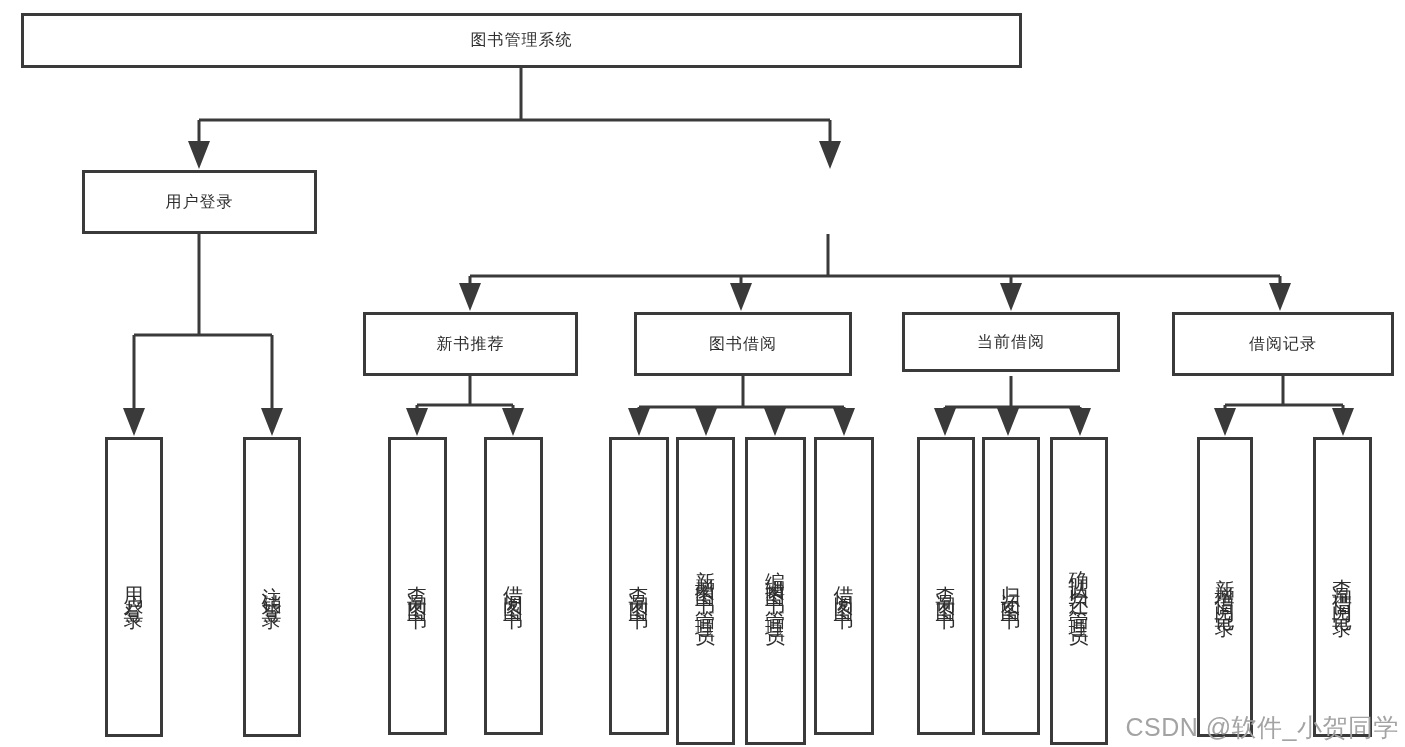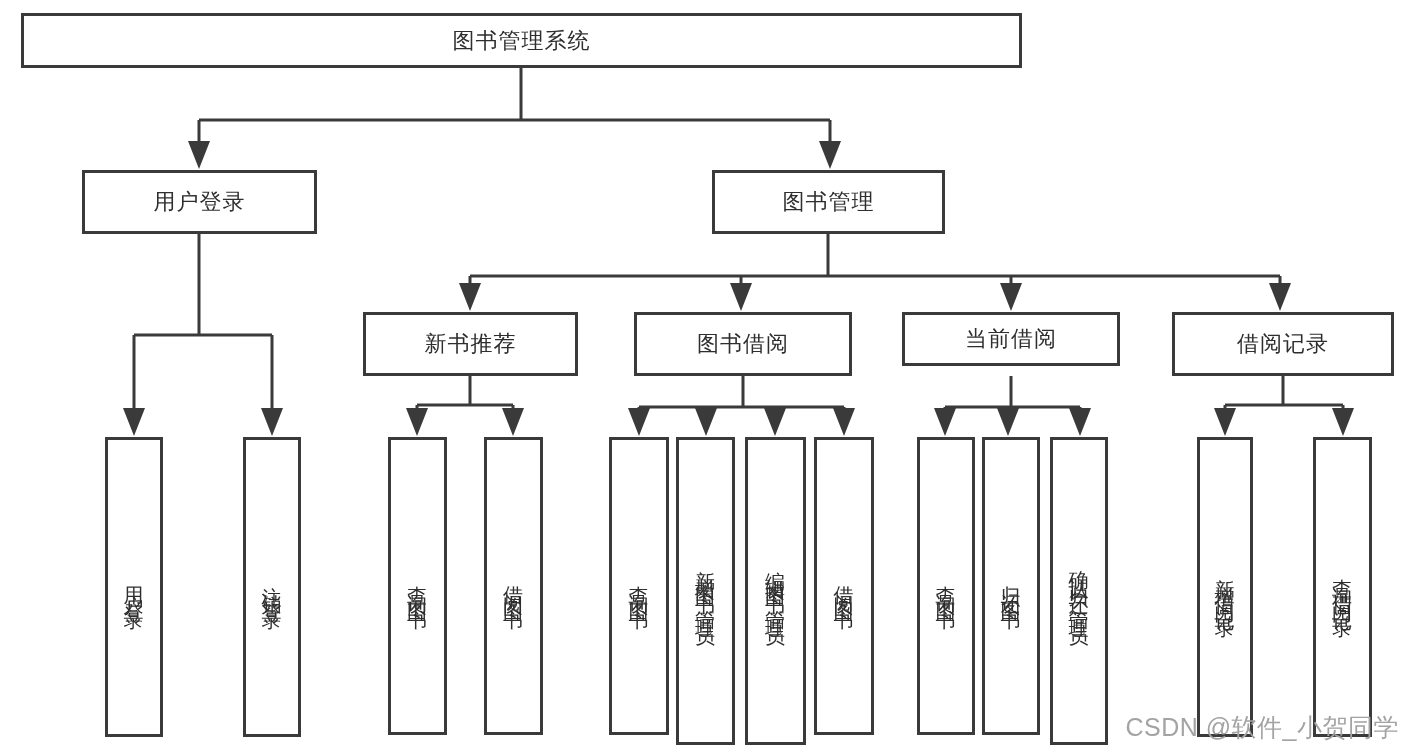--- a/index.html
+++ b/index.html
@@ -15,21 +15,21 @@
     position:absolute;
     box-sizing:border-box;
     border:3px solid #3a3a3a;
     background:#ffffff;
     display:flex;
     align-items:center;
     justify-content:center;
     color:#2e2e2e;
     z-index:2;
   }
-  .hbox{font-size:22px;letter-spacing:1px;text-align:center;}
+  .hbox{font-size:16px;letter-spacing:1px;text-align:center;}
   .leaf span{
     writing-mode:vertical-rl;
     text-orientation:mixed;
     font-size:20px;
     letter-spacing:0.40em;
     line-height:1;
     white-space:nowrap;
     color:#2e2e2e;
   }
   .watermark{
@@ -76,25 +76,24 @@
       M934,408 L956,408 L945,436 Z
       M997,408 L1019,408 L1008,436 Z
       M1069,408 L1091,408 L1080,436 Z
       M1214,408 L1236,408 L1225,436 Z
       M1332,408 L1354,408 L1343,436 Z"></path>
   </svg>
 
   <div class="box hbox" style="left:21px;top:13px;width:1001px;height:55px">图书管理系统</div>
 
   <div class="box hbox" style="left:82px;top:170px;width:235px;height:64px">用户登录</div>
-  <div class="box hbox" style="left:712px;top:170px;width:233px;height:64px">图书管理</div>
 
   <div class="box hbox" style="left:363px;top:312px;width:215px;height:64px">新书推荐</div>
   <div class="box hbox" style="left:634px;top:312px;width:218px;height:64px">图书借阅</div>
-  <div class="box hbox" style="left:902px;top:312px;width:218px;height:54px">当前借阅</div>
+  <div class="box hbox" style="left:902px;top:312px;width:218px;height:60px">当前借阅</div>
   <div class="box hbox" style="left:1172px;top:312px;width:222px;height:64px">借阅记录</div>
 
   <div class="box leaf" style="left:105px;top:437px;width:58px;height:300px">
     <span>用户登录</span>
   </div>
   <div class="box leaf" style="left:243px;top:437px;width:58px;height:300px">
     <span>注销登录</span>
   </div>
 
   <div class="box leaf" style="left:388px;top:437px;width:59px;height:298px">

